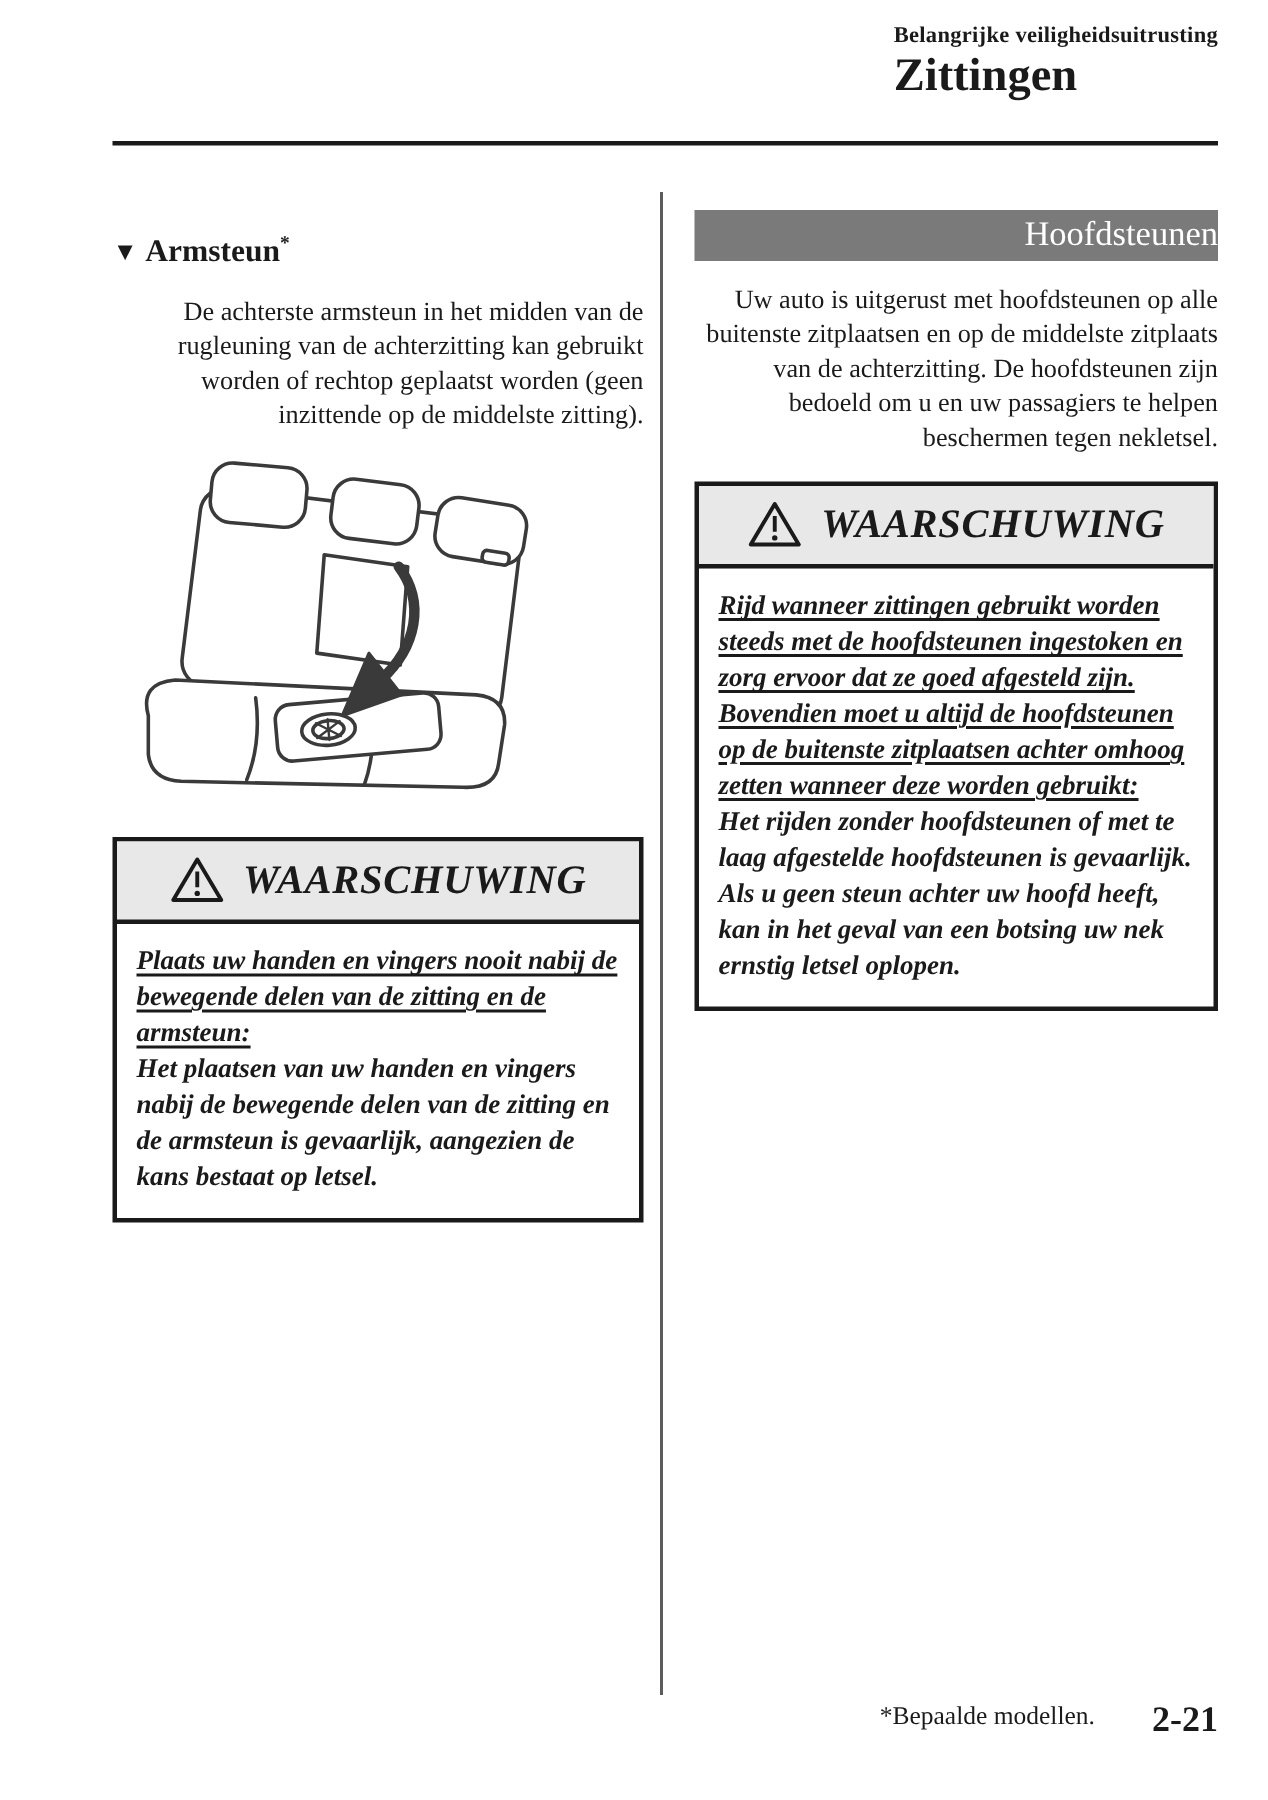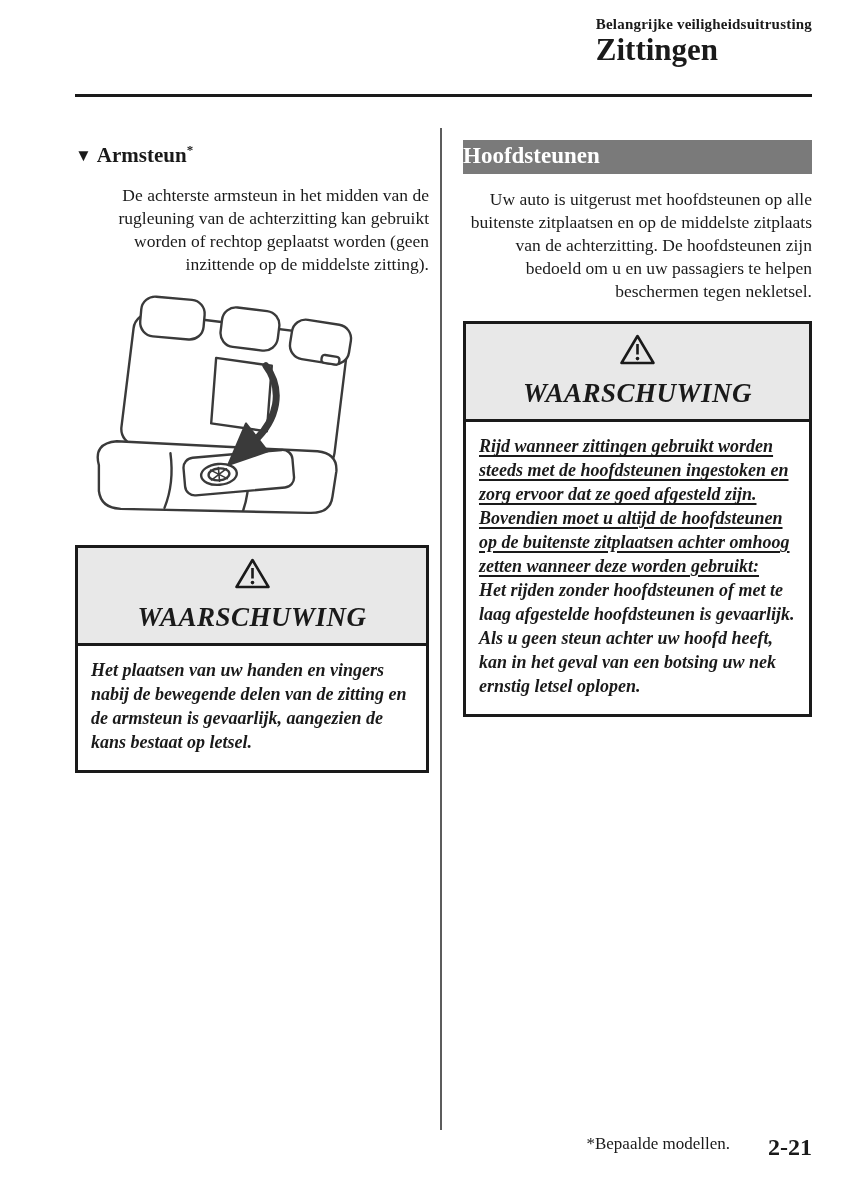--- a/index.html
+++ b/index.html
@@ -18,46 +18,45 @@
   .kicker { font-size: 15px; font-weight: bold; letter-spacing: 0.2px; }
   .page-title { font-size: 31px; font-weight: bold; margin: 1px 0 0; line-height: 1.05; }
   .rule { position: absolute; top: 94px; left: 75px; right: 33px; height: 3px; background: #1a1a1a; }
 
   
   .divider { position: absolute; top: 128px; left: 440px; width: 2px; height: 1002px; background: #5c5c5c; }
   .col { position: absolute; top: 138px; }
   .col-left  { left: 75px;  width: 354px; }
   .col-right { left: 463px; width: 349px; }
 
-  .heading { font-size: 21px; font-weight: bold; margin: 4px 0 16px; }
+  .heading { font-size: 21px; font-weight: bold; margin: 16px 0 16px; }
   .tri { display: inline-block; font-size: 17px; margin-right: 5px; transform: translateY(-1px); }
   .fn-sup { font-size: 13px; vertical-align: super; }
 
   .body-text { font-size: 17.5px; line-height: 1.32; margin: 0 0 18px; text-align: right; }
 
   .illustration { margin: 14px 0 12px 6px; }
 
   .section-bar {
     color: #ffffff;
     background: #7a7a7a;
-    text-align: left;
-    font-weight: bold;
+    text-align: right;
+    font-weight: normal;
     font-size: 23px;
     line-height: 1.0;
     padding: 4px 0 7px;
     margin: 2px 0 14px;
   }
 
   .warning-box { border: 3px solid #1a1a1a; background: #ffffff; }
   .warning-head {
     display: flex; align-items: center; justify-content: center; gap: 12px;
     background: #e8e8e8;
     border-bottom: 3px solid #1a1a1a;
     padding: 9px 6px 10px;
-    flex-direction: column;
   }
   .warn-icon { display: inline-flex; }
   .warning-title {
     font-style: italic; font-weight: bold; font-size: 27px; letter-spacing: 0.5px;
   }
   .warning-body {
     padding: 13px 12px 15px 13px;
     font-weight: bold; font-style: italic;
     font-size: 18px; line-height: 1.33;
   }
@@ -126,20 +125,21 @@
         <span class="warn-icon">
           <svg width="37" height="33" viewBox="0 0 37 33">
             <path d="M18.5 3 L34.5 30 H2.5 Z" fill="none" stroke="#1a1a1a" stroke-width="2.6" stroke-linejoin="round"></path>
             <rect x="17.2" y="11" width="2.6" height="10.5" fill="#1a1a1a"></rect>
             <circle cx="18.5" cy="25.6" r="1.8" fill="#1a1a1a"></circle>
           </svg>
         </span>
         <span class="warning-title">WAARSCHUWING</span>
       </div>
       <div class="warning-body">
+        <span class="warning-lead">Plaats uw handen en vingers nooit nabij de bewegende delen van de zitting en de armsteun:</span>
         <span class="warning-rest">Het plaatsen van uw handen en vingers nabij de bewegende delen van de zitting en de armsteun is gevaarlijk, aangezien de kans bestaat op letsel.</span>
       </div>
     </div>
 
   </section>
 
   <section class="col col-right">
 
     <div class="section-bar">Hoofdsteunen</div>
 

